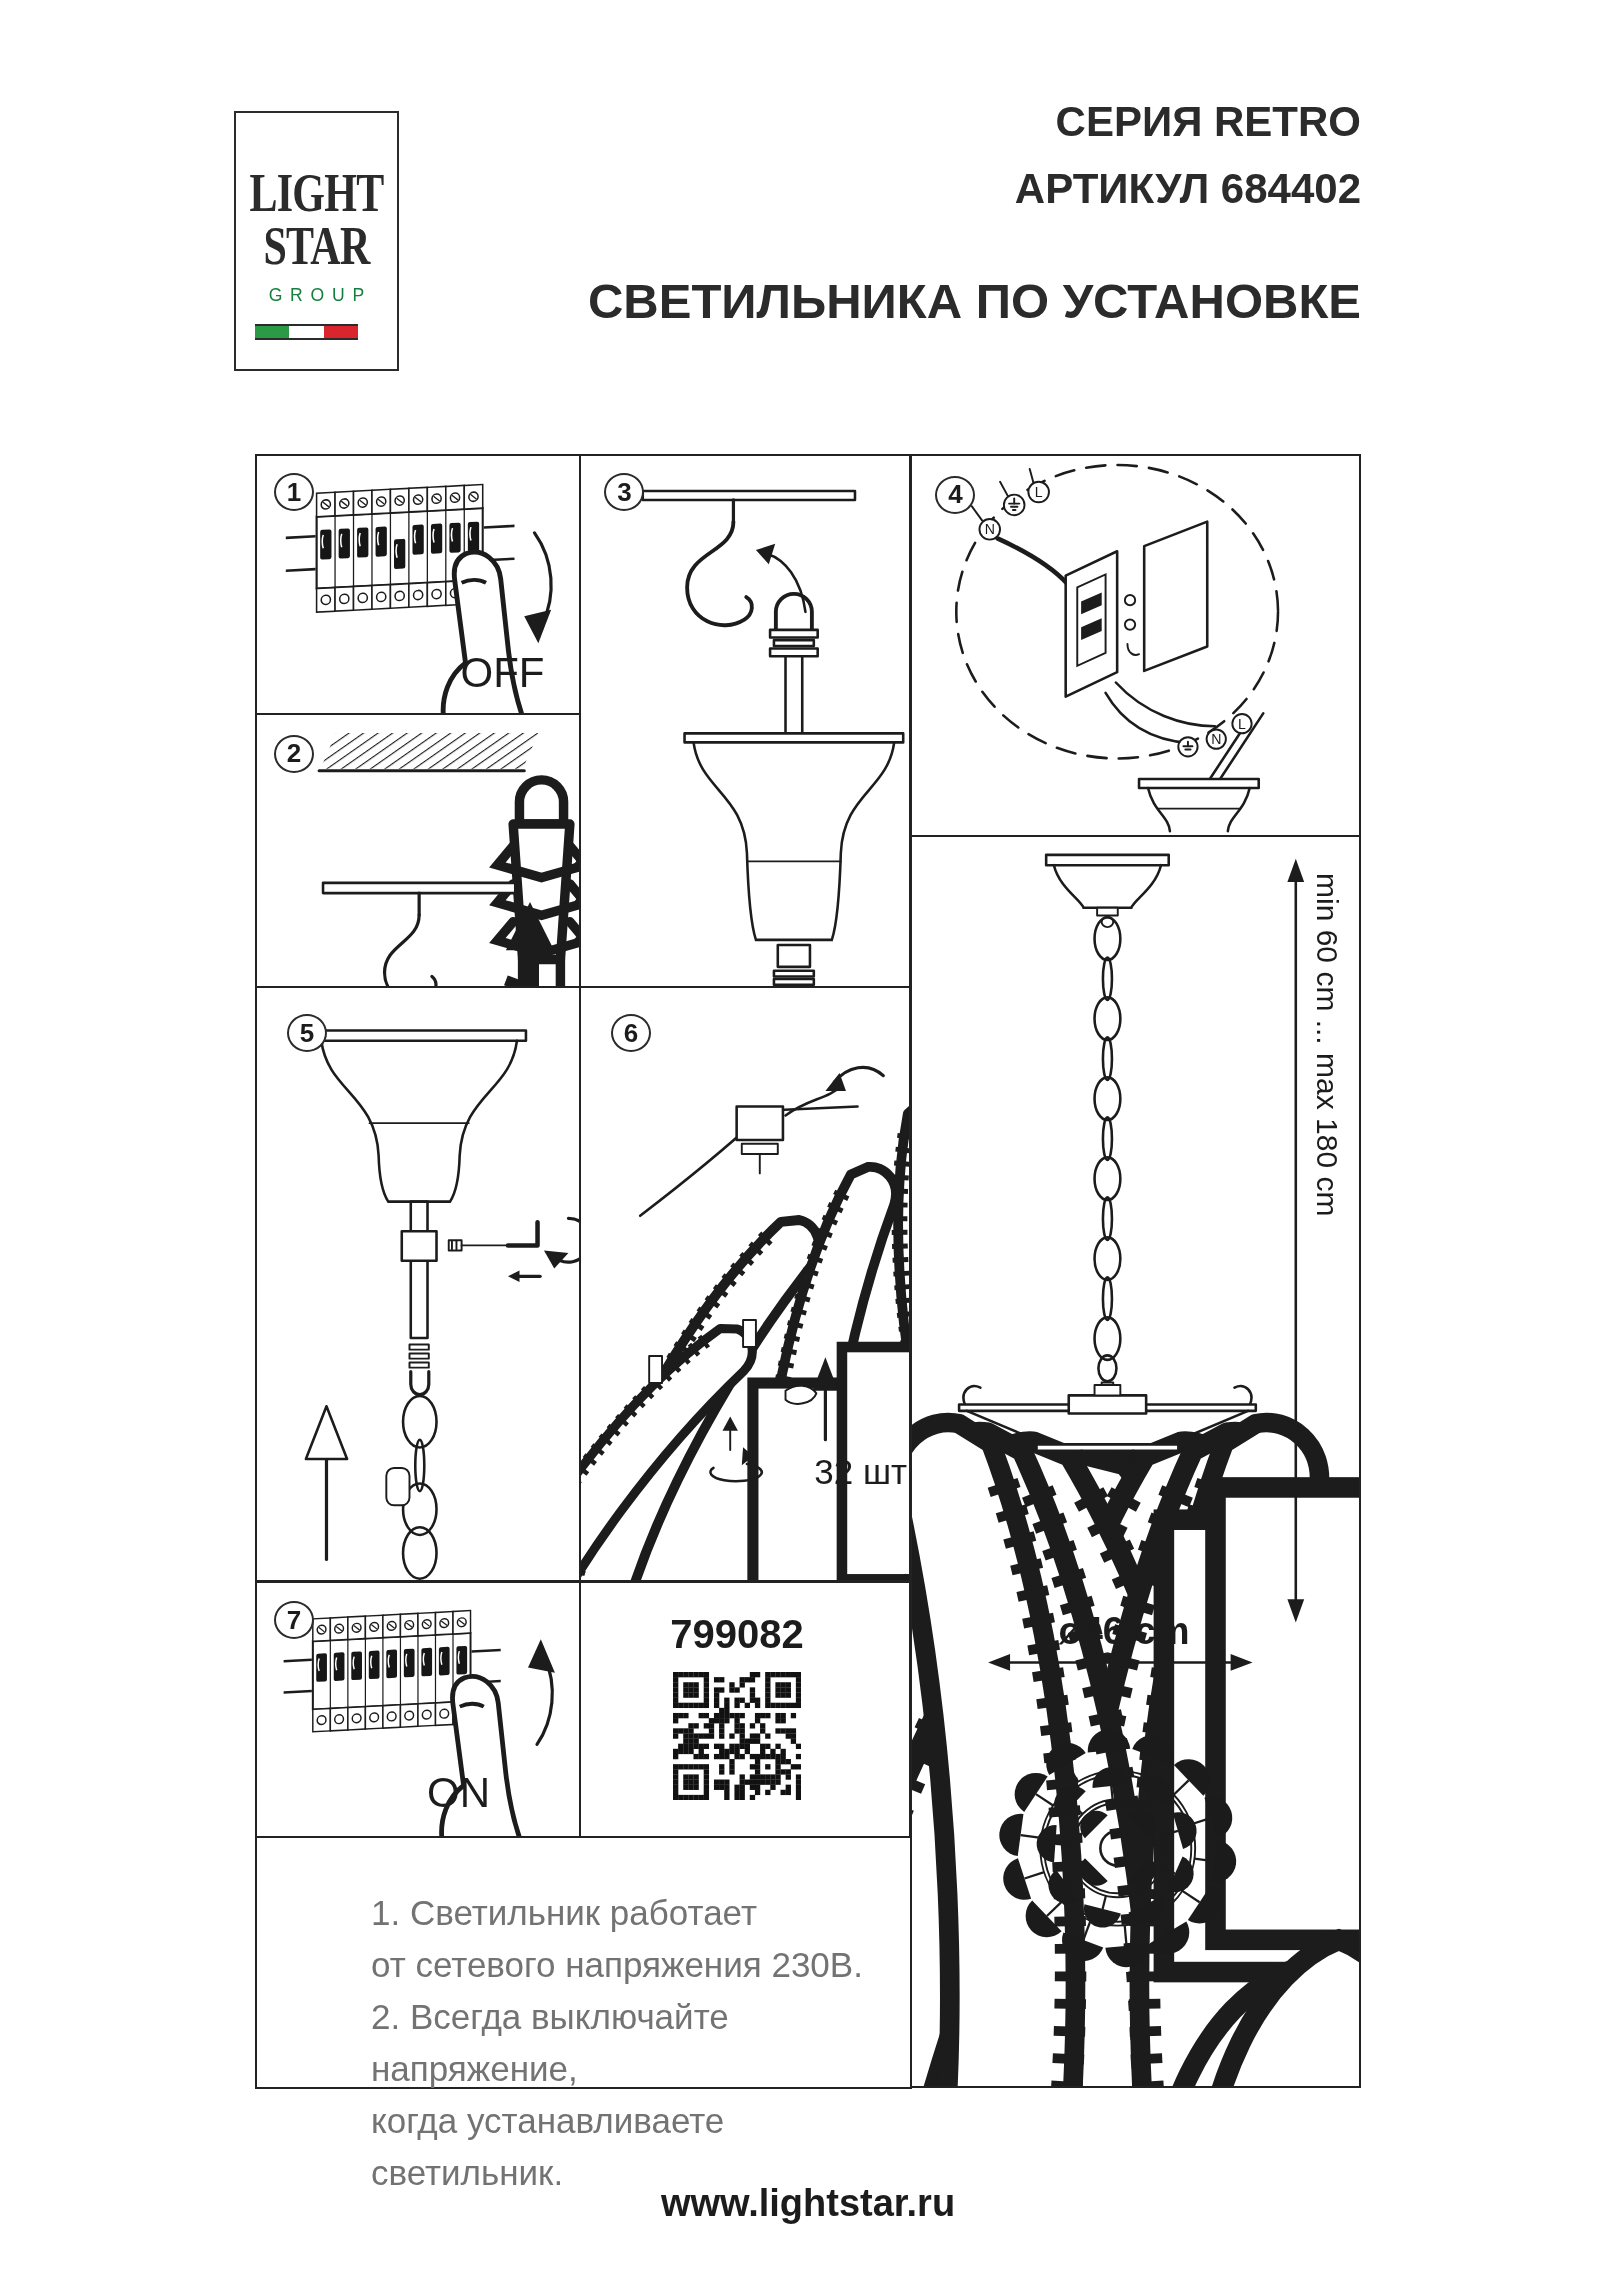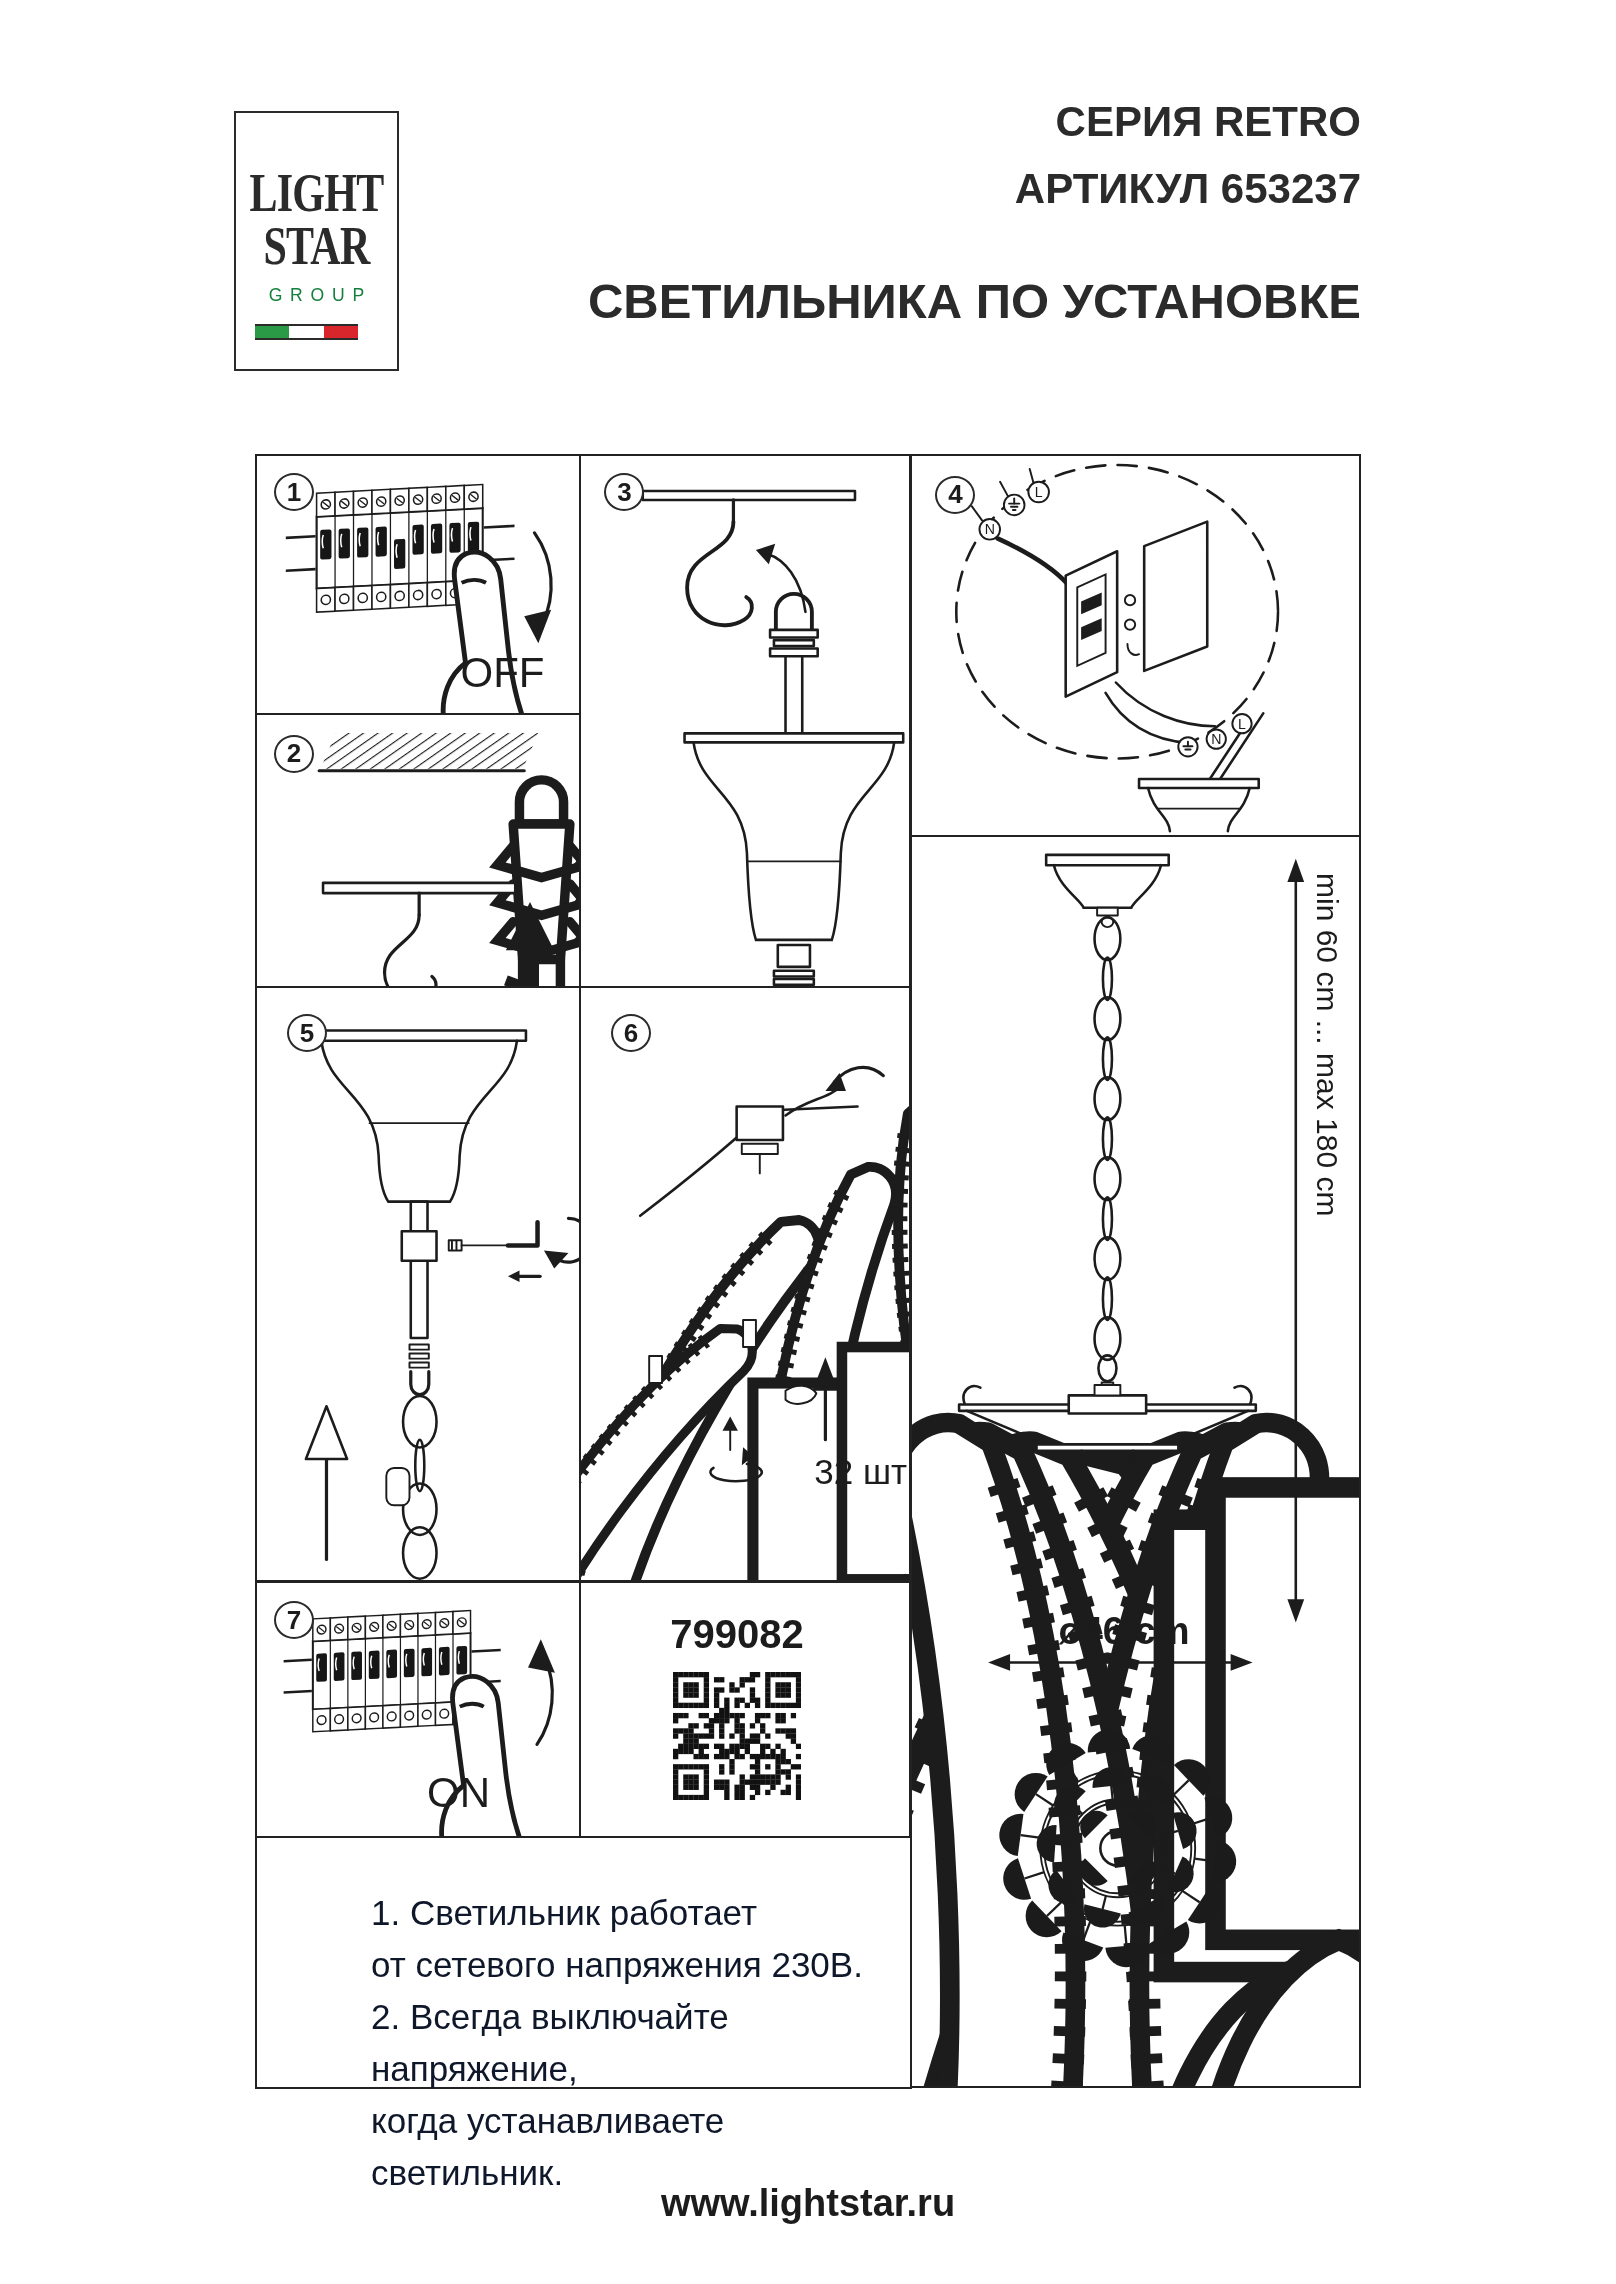--- a/index.html
+++ b/index.html
@@ -29,21 +29,21 @@
   .f3{fill:#fff;stroke:var(--ink);stroke-width:3;stroke-linejoin:round;}
   .k{fill:none;stroke:var(--ink);stroke-width:4;stroke-linecap:round;}
   .k3{fill:none;stroke:var(--ink);stroke-width:3;stroke-linecap:round;}
   .k5{fill:none;stroke:var(--ink);stroke-width:5;stroke-linecap:round;}
   .k6{fill:none;stroke:var(--ink);stroke-width:6;stroke-linecap:round;}
   .k7{fill:none;stroke:var(--ink);stroke-width:7;stroke-linecap:round;}
   .b{fill:var(--ink);stroke:none;}
   .tt{font:22px "Liberation Sans",sans-serif;fill:var(--ink);text-anchor:middle;}
   .dash{stroke-dasharray:30 19;}
   .vtext{writing-mode:vertical-rl;text-orientation:sideways;}
-  .notes-line{font-size:35px;line-height:52px;color:#0f172a;}
+  .notes-line{font-size:35px;line-height:52px;color:#737373;}
 </style>
 </head>
 <body>
 
 <div class="page">
 
   <svg width="0" height="0" style="position:absolute">
     <defs>
       <pattern id="hatch" width="13" height="13" patternUnits="userSpaceOnUse" patternTransform="rotate(55)">
         <rect width="13" height="13" fill="#fff"></rect>
@@ -85,21 +85,21 @@
     <div class="logo-word" style="top:109px">STAR</div>
     <div class="logo-group" style="top:172px">GROUP</div>
     <div class="flag">
       <span style="background: rgb(42, 154, 71);"></span>
       <span style="background: rgb(255, 255, 255);"></span>
       <span style="background: rgb(217, 38, 44);"></span>
     </div>
   </div>
 
   <div class="hdr" style="top:98px;font-size:42px;">СЕРИЯ RETRO</div>
-  <div class="hdr" style="top:165px;font-size:42px;">АРТИКУЛ 653237</div>
+  <div class="hdr" style="top:165px;font-size:42px;">АРТИКУЛ 684402</div>
   <div class="hdr" style="top:273px;font-size:49px;">СВЕТИЛЬНИКА ПО УСТАНОВКЕ</div>
 
   <div class="panel" style="left:255px;top:454px;width:327px;height:261px;">
     <div class="badge" style="left:17px;top:17px;">1</div>
     <svg viewBox="0 0 502 401">
       <g class="js-breaker" transform="translate(92,58) scale(0.8) skewY(-3)">
           <line x1="-60" y1="84" x2="-2" y2="84" stroke="#1c1c1c" stroke-width="5"></line>
           <line x1="-60" y1="148" x2="-2" y2="148" stroke="#1c1c1c" stroke-width="5"></line>
           <line x1="326" y1="84" x2="386" y2="84" stroke="#1c1c1c" stroke-width="5"></line>
           <line x1="326" y1="148" x2="386" y2="148" stroke="#1c1c1c" stroke-width="5"></line>

